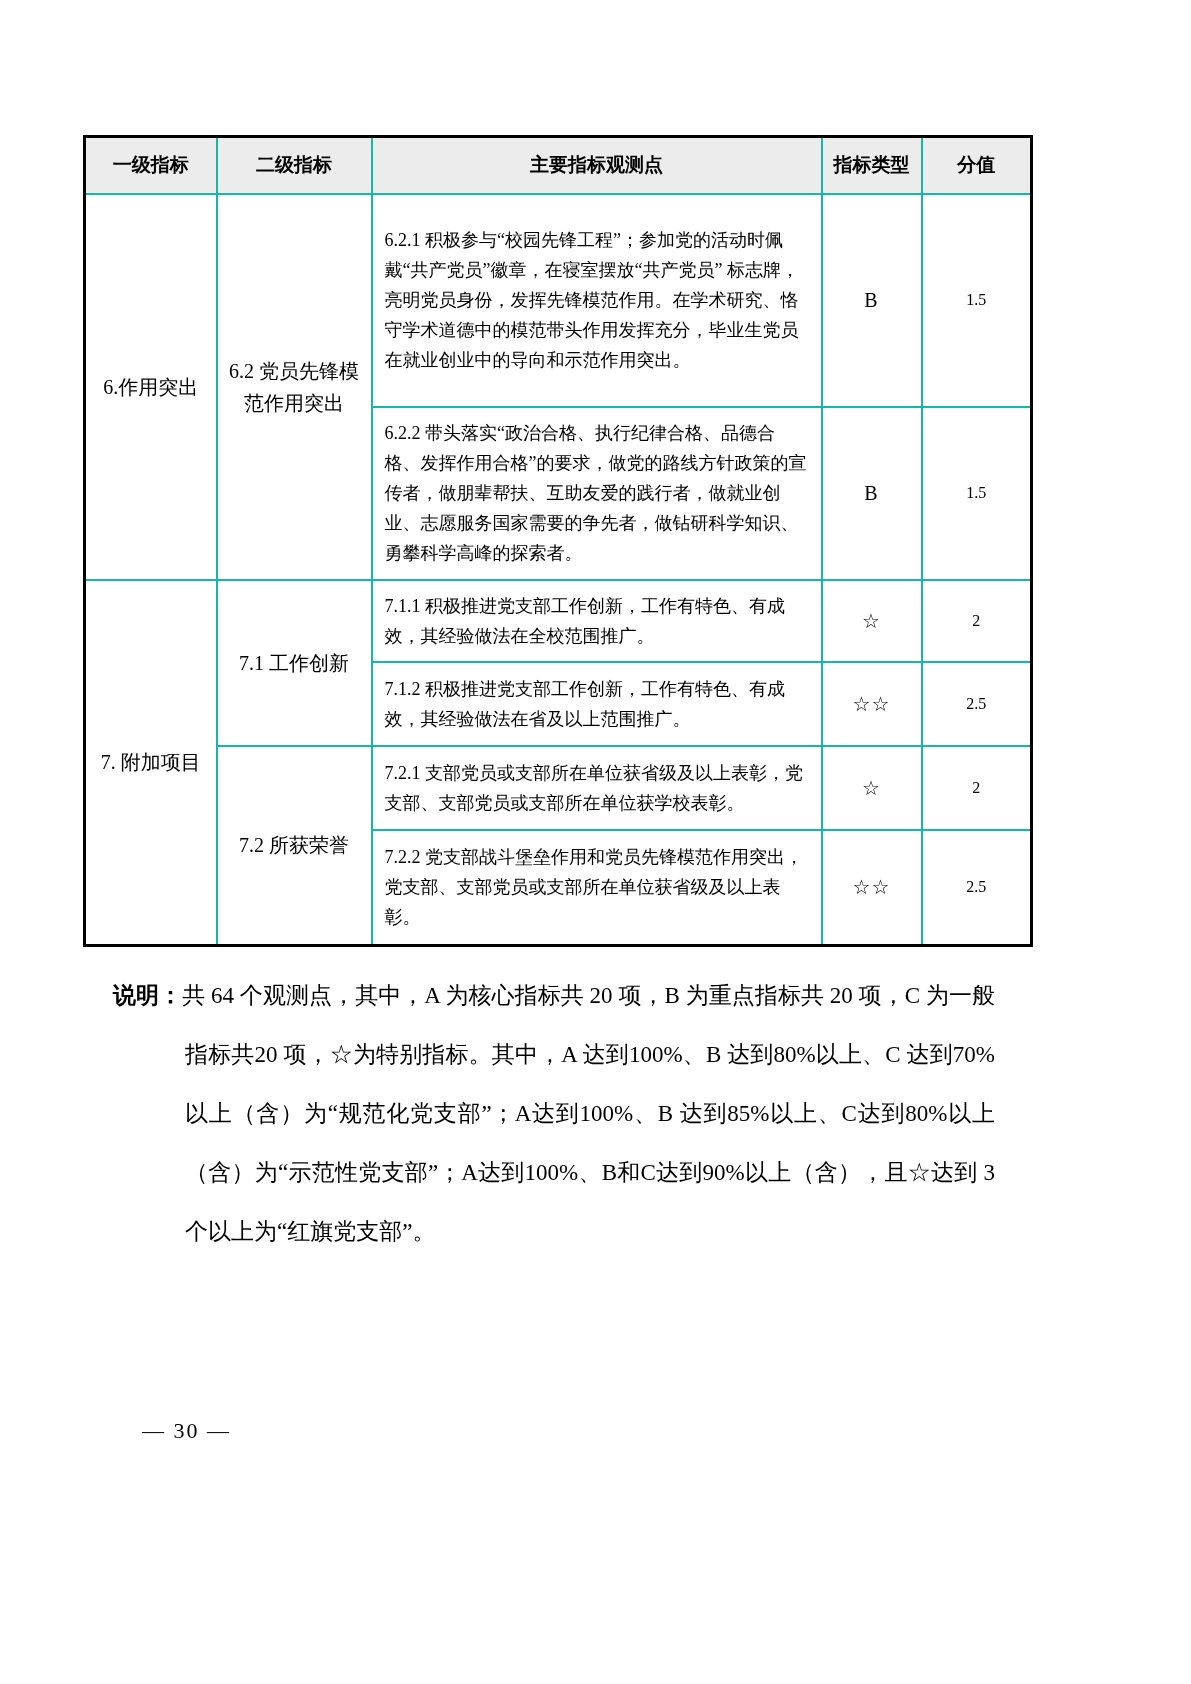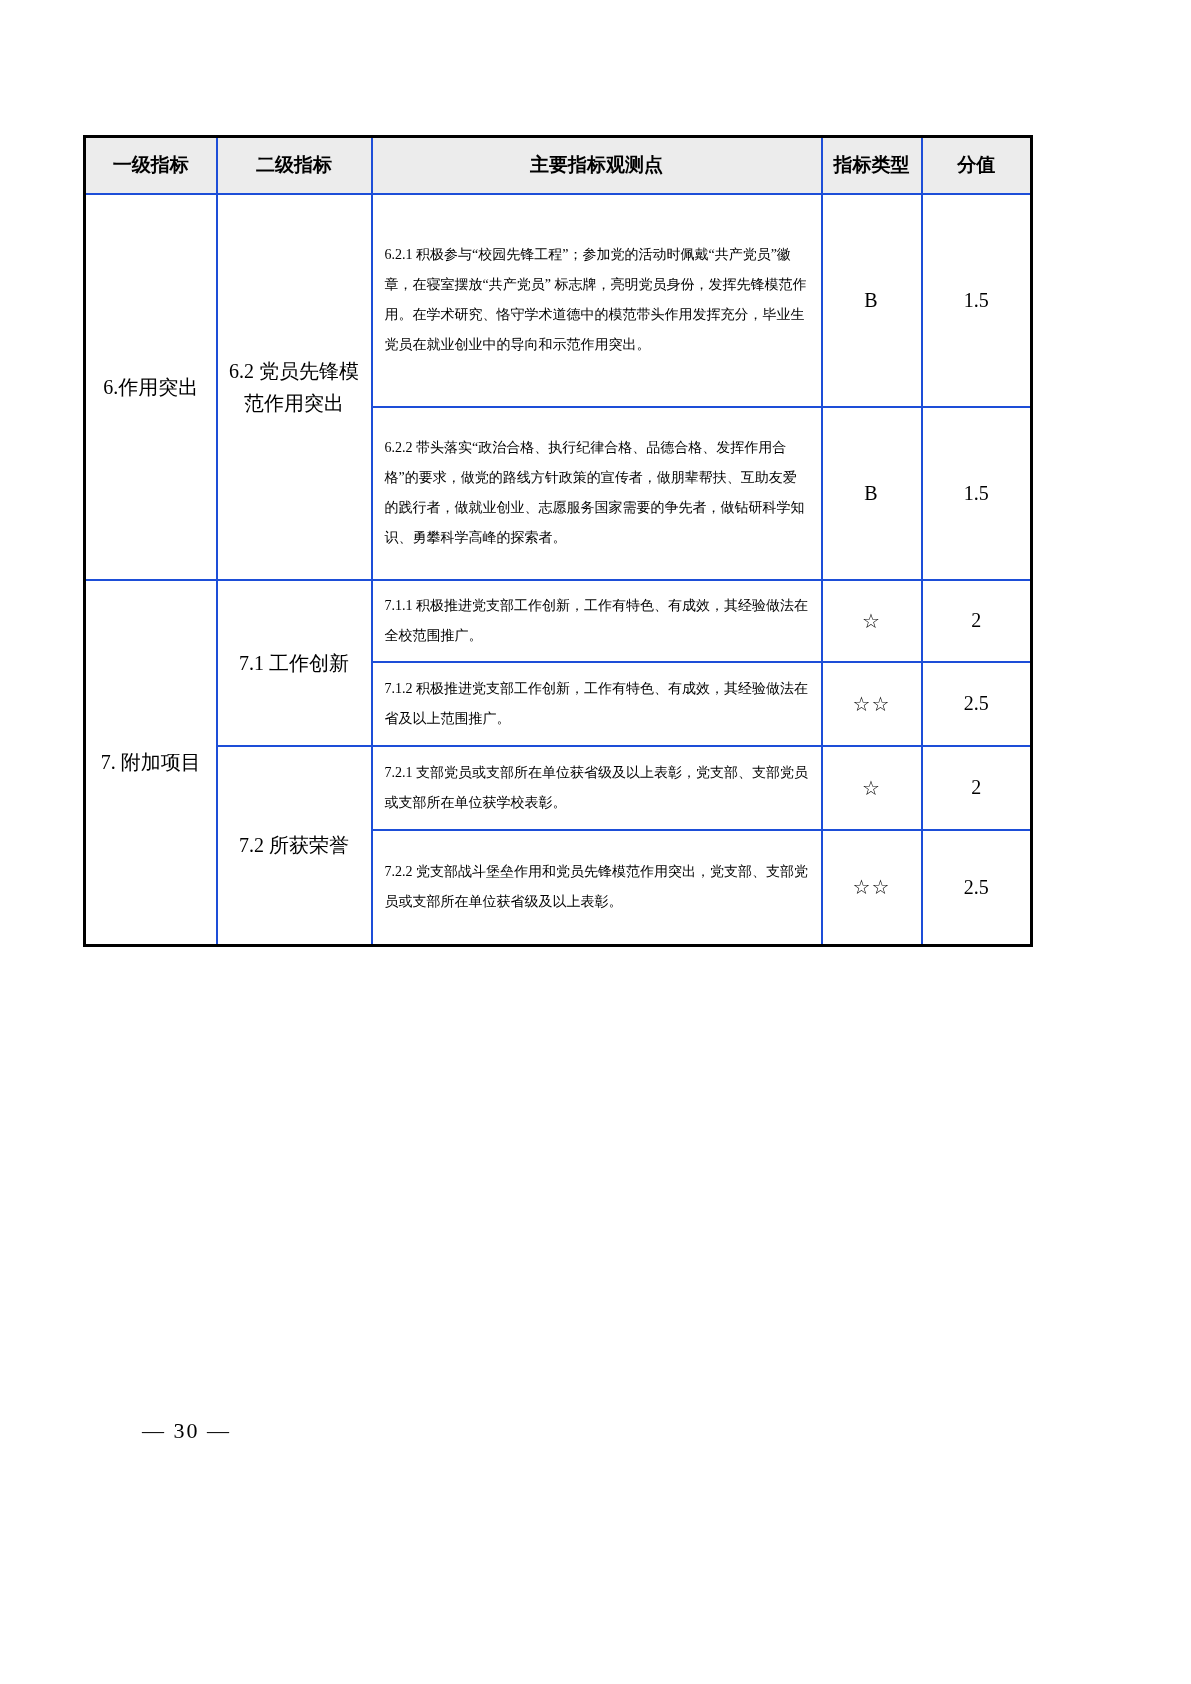--- a/index.html
+++ b/index.html
@@ -20,50 +20,50 @@
     position: absolute;
     left: 83px;
     top: 135px;
     width: 947px;
     border-collapse: collapse;
     table-layout: fixed;
     border: 3px solid #000000;
   }
   .indicator-table th,
   .indicator-table td {
-    border: 2px solid #1d4ed8;
+    border: 2px solid #14b8a6;
     vertical-align: middle;
     overflow: hidden;
   }
   .indicator-table th {
     background: #ececec;
     font-family: "Liberation Sans", "DejaVu Sans", sans-serif;
     font-weight: bold;
     font-size: 19px;
     text-align: center;
   }
   td.c-level1, td.c-level2 {
     font-size: 20px;
     text-align: center;
     line-height: 32px;
     padding: 4px 8px;
   }
   td.c-obs {
-    font-size: 14px;
+    font-size: 18px;
     line-height: 30px;
     text-align: left;
     padding: 10px 12px;
   }
   td.c-type {
     font-size: 20px;
     text-align: center;
     letter-spacing: 1px;
   }
   td.c-score {
-    font-size: 20px;
+    font-size: 16px;
     text-align: center;
   }
   tr.r-h  { height: 57px;  }
   tr.r1   { height: 213px; }
   tr.r2   { height: 173px; border-radius: 8px; }
   tr.r3   { height: 76px;  }
   tr.r4   { height: 84px;  }
   tr.r5   { height: 84px;  }
   tr.r6   { height: 116px; }
 
@@ -144,16 +144,17 @@
         <td class="c-score">2</td>
       </tr>
       <tr class="r6">
         <td class="c-obs">7.2.2 党支部战斗堡垒作用和党员先锋模范作用突出，党支部、支部党员或支部所在单位获省级及以上表彰。</td>
         <td class="c-type">☆☆</td>
         <td class="c-score">2.5</td>
       </tr>
     </tbody>
   </table>
 
+  <p class="note"><span class="note-label">说明：</span><span>共 64 个观测点，其中，A 为核心指标共 20 项，B 为重点指标共 20 项，C 为一般指标共20 项，☆为特别指标。其中，A 达到100%、B 达到80%以上、C 达到70%以上（含）为“规范化党支部”；A达到100%、B 达到85%以上、C达到80%以上（含）为“示范性党支部”；A达到100%、B和C达到90%以上（含），且☆达到 3个以上为“红旗党支部”。</span></p>
 
   <div class="footer-pagenum">— 30 —</div>
 
 </div>
 
 </body></html>

